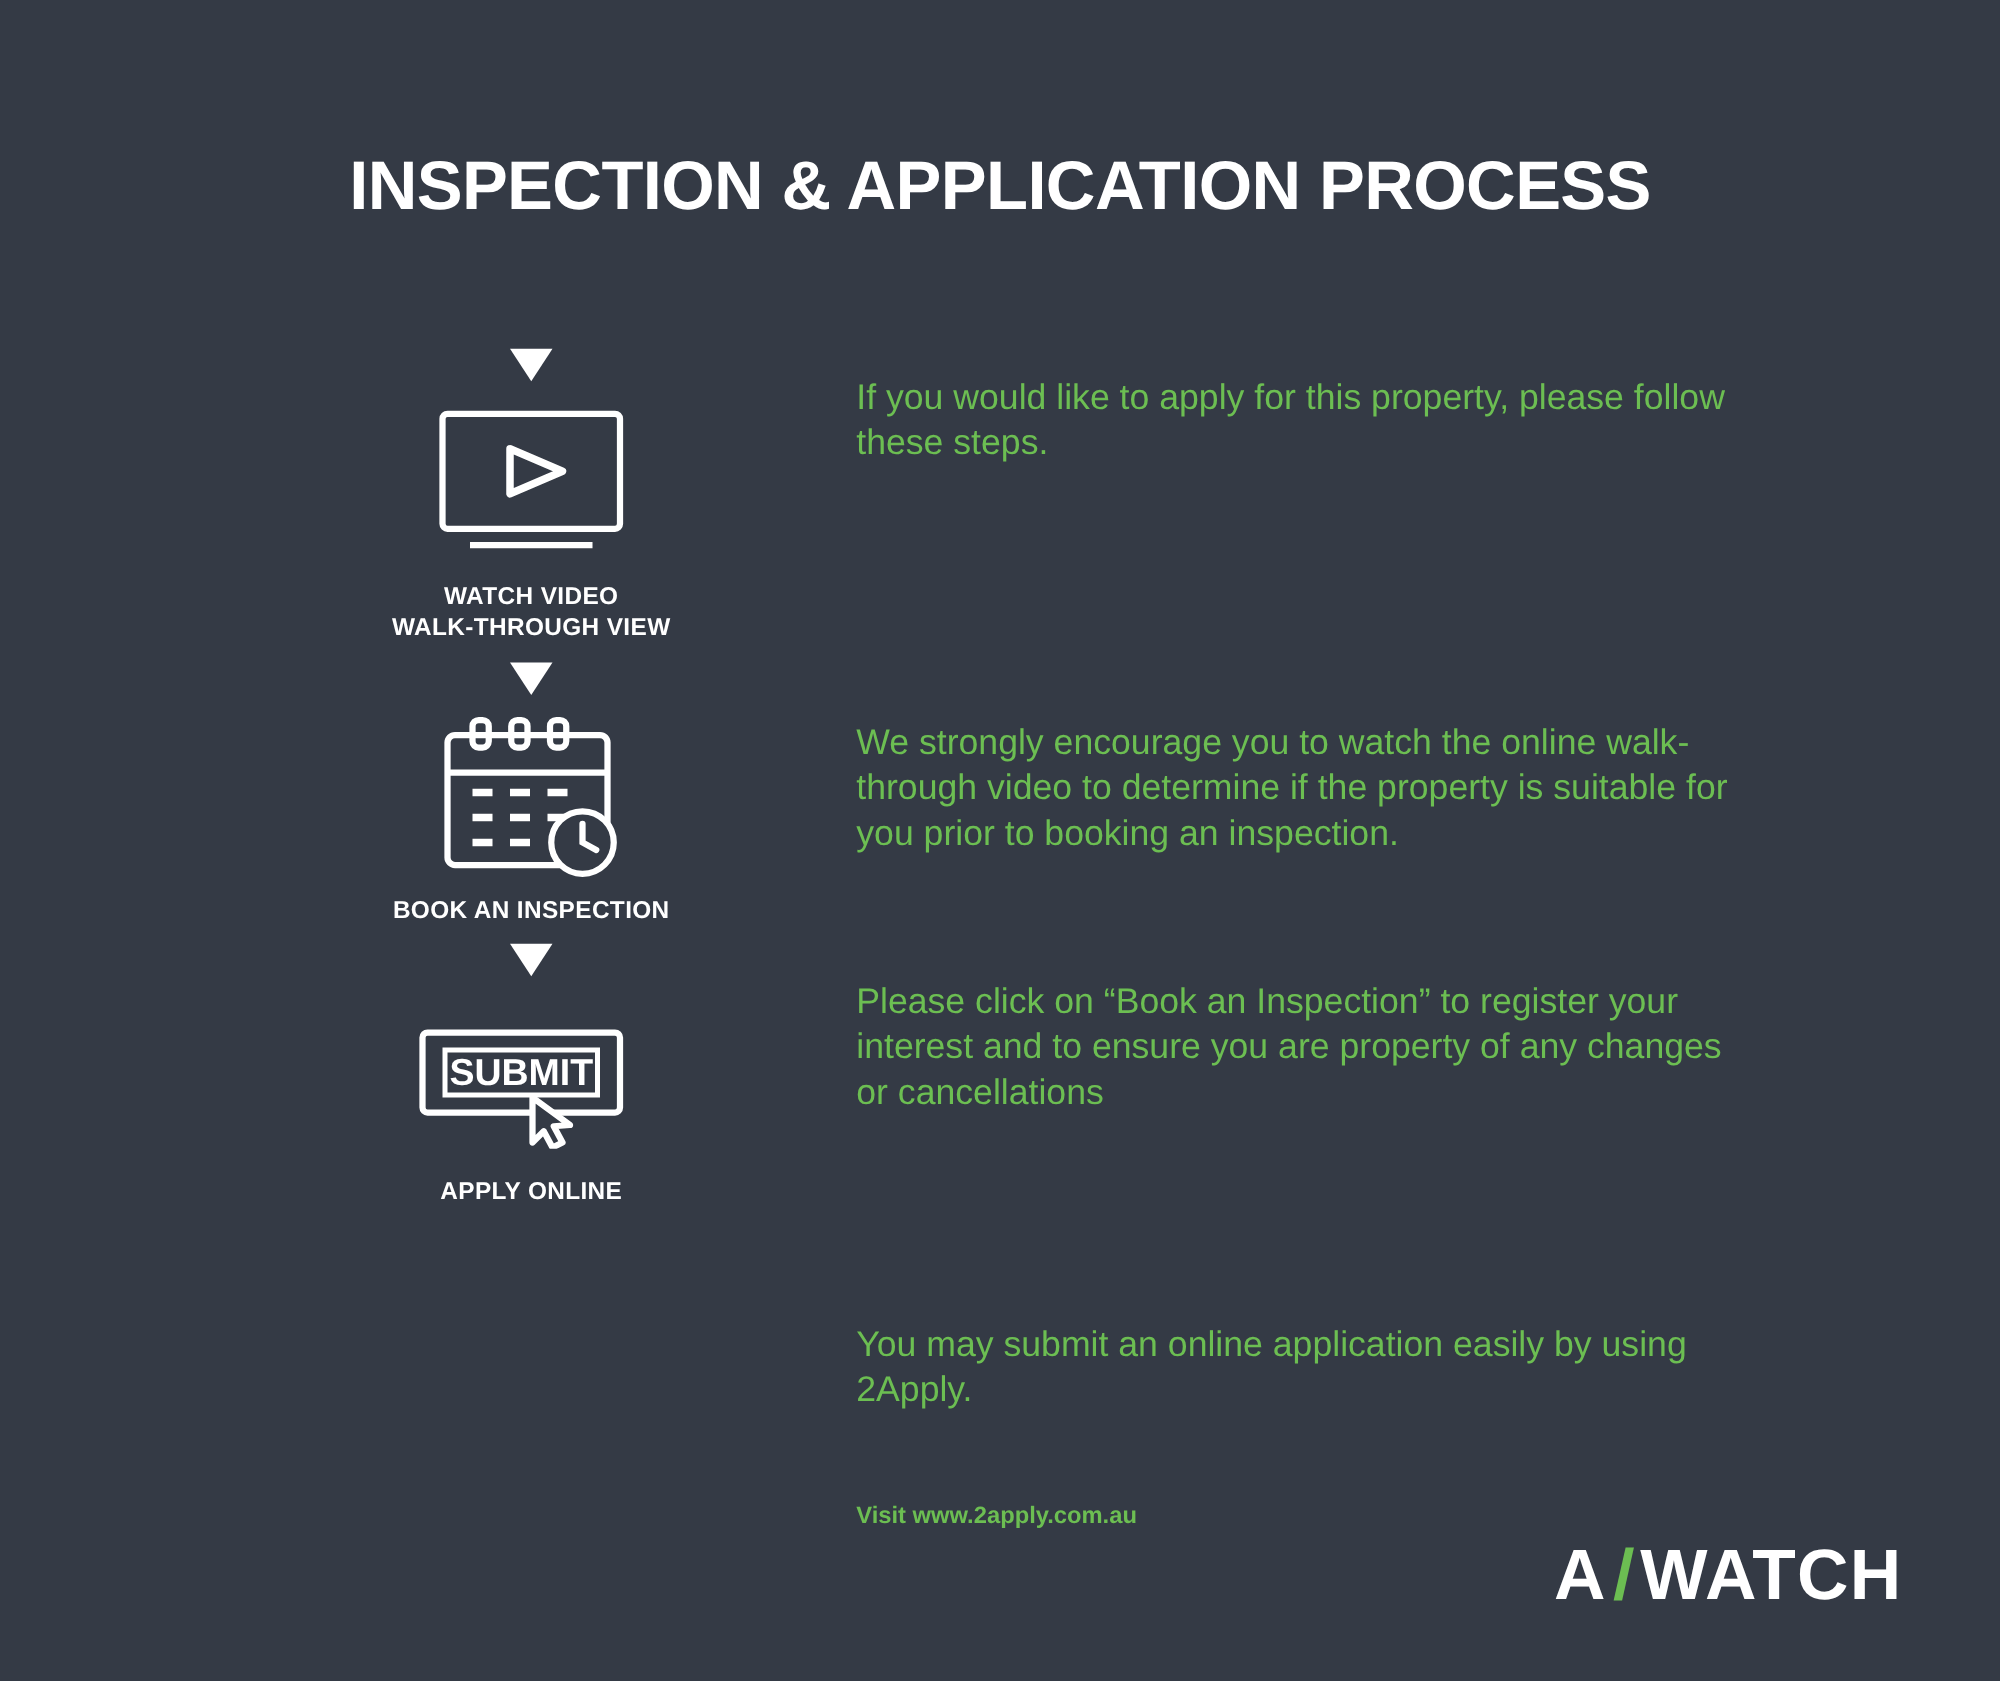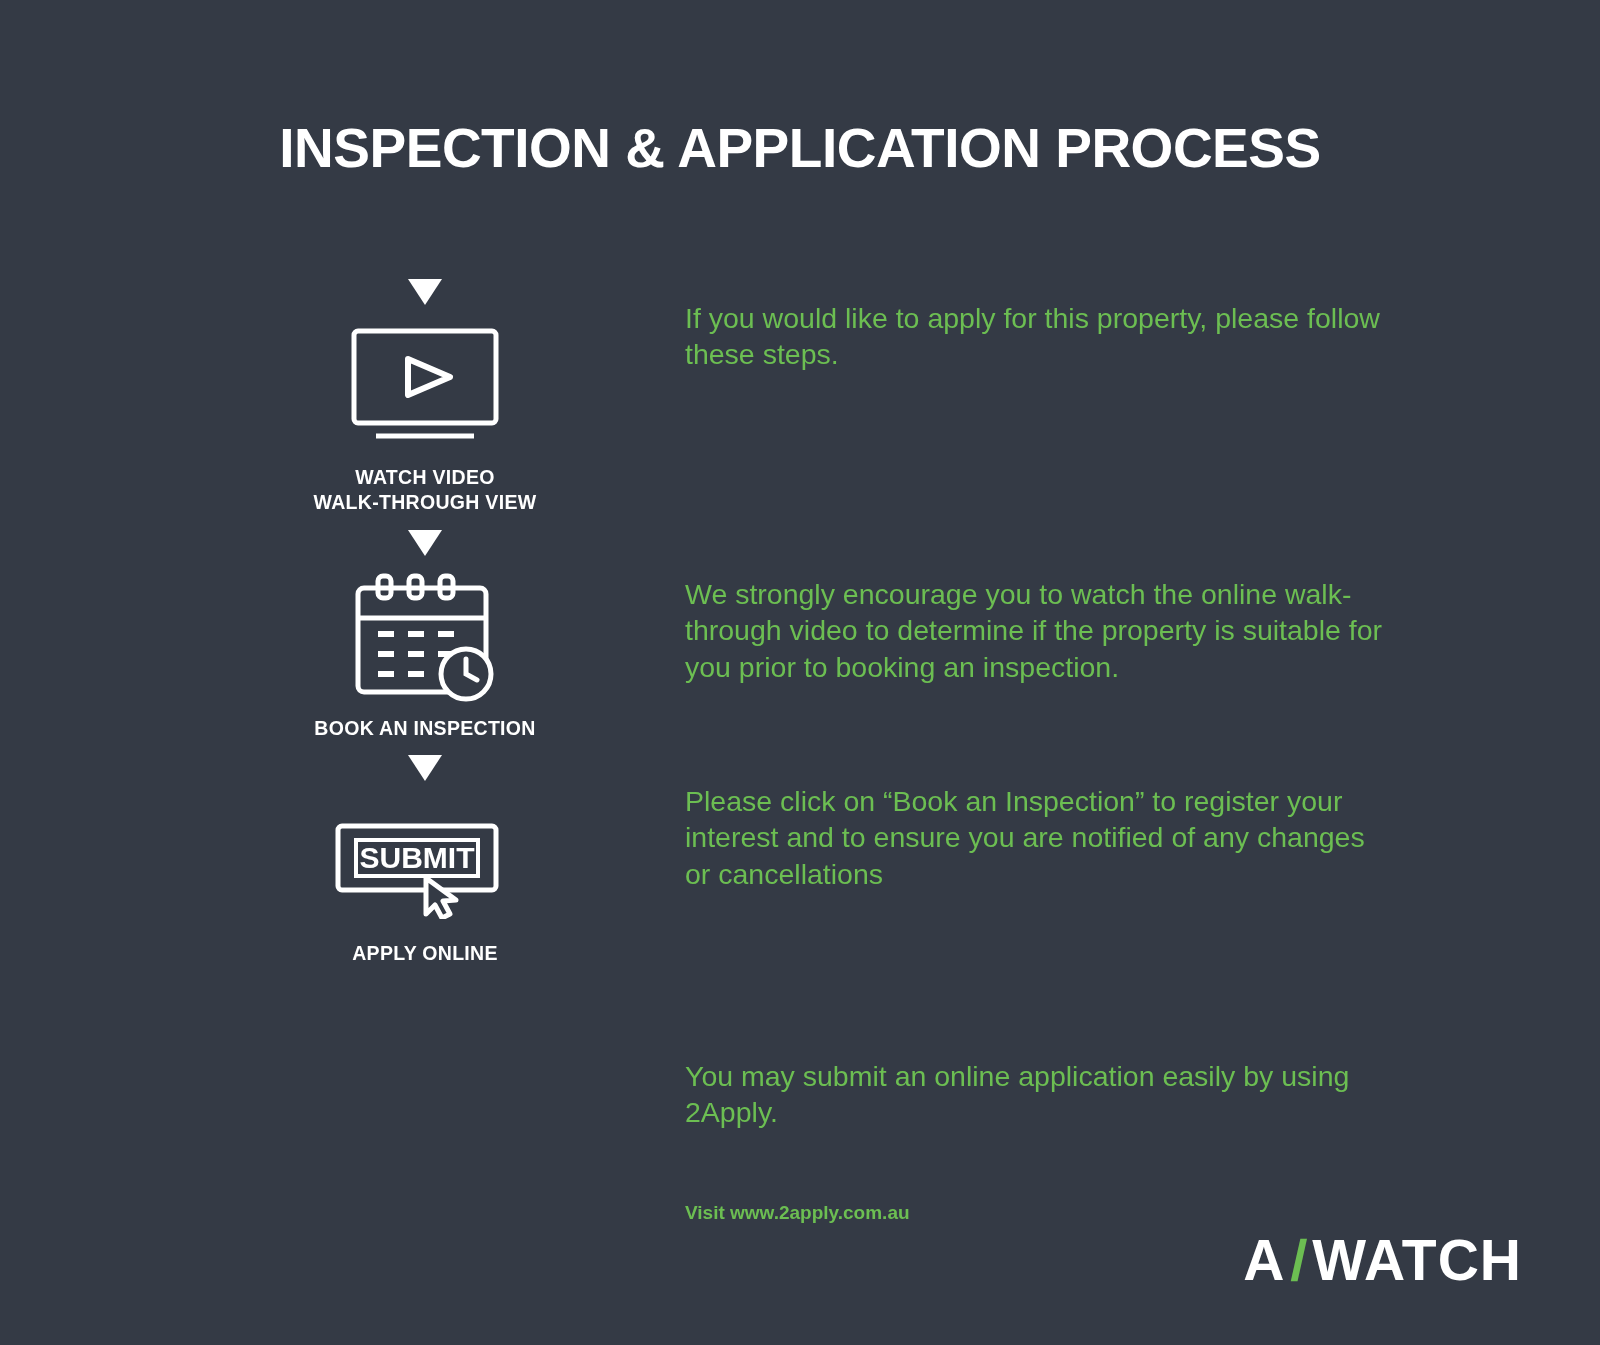--- a/index.html
+++ b/index.html
@@ -187,21 +187,21 @@
         </svg>
       </div>
       <div class="step-label">APPLY ONLINE</div>
     </div>
 
   </div>
 
   <div class="texts">
     <div class="para p1">If you would like to apply for this property, please follow these steps.</div>
     <div class="para p2">We strongly encourage you to watch the online walk-through video to determine if the property is suitable for you prior to booking an inspection.</div>
-    <div class="para p3">Please click on “Book an Inspection” to register your interest and to ensure you are notified of any changes or cancellations</div>
+    <div class="para p3">Please click on “Book an Inspection” to register your interest and to ensure you are property of any changes or cancellations</div>
     <div class="para p4">You may submit an online application easily by using 2Apply.</div>
     <div class="visit">Visit www.2apply.com.au</div>
   </div>
 
   <div class="logo">
     <span>A</span>
     <span class="slash">/</span>
     <span>WATCH</span>
   </div>
 

